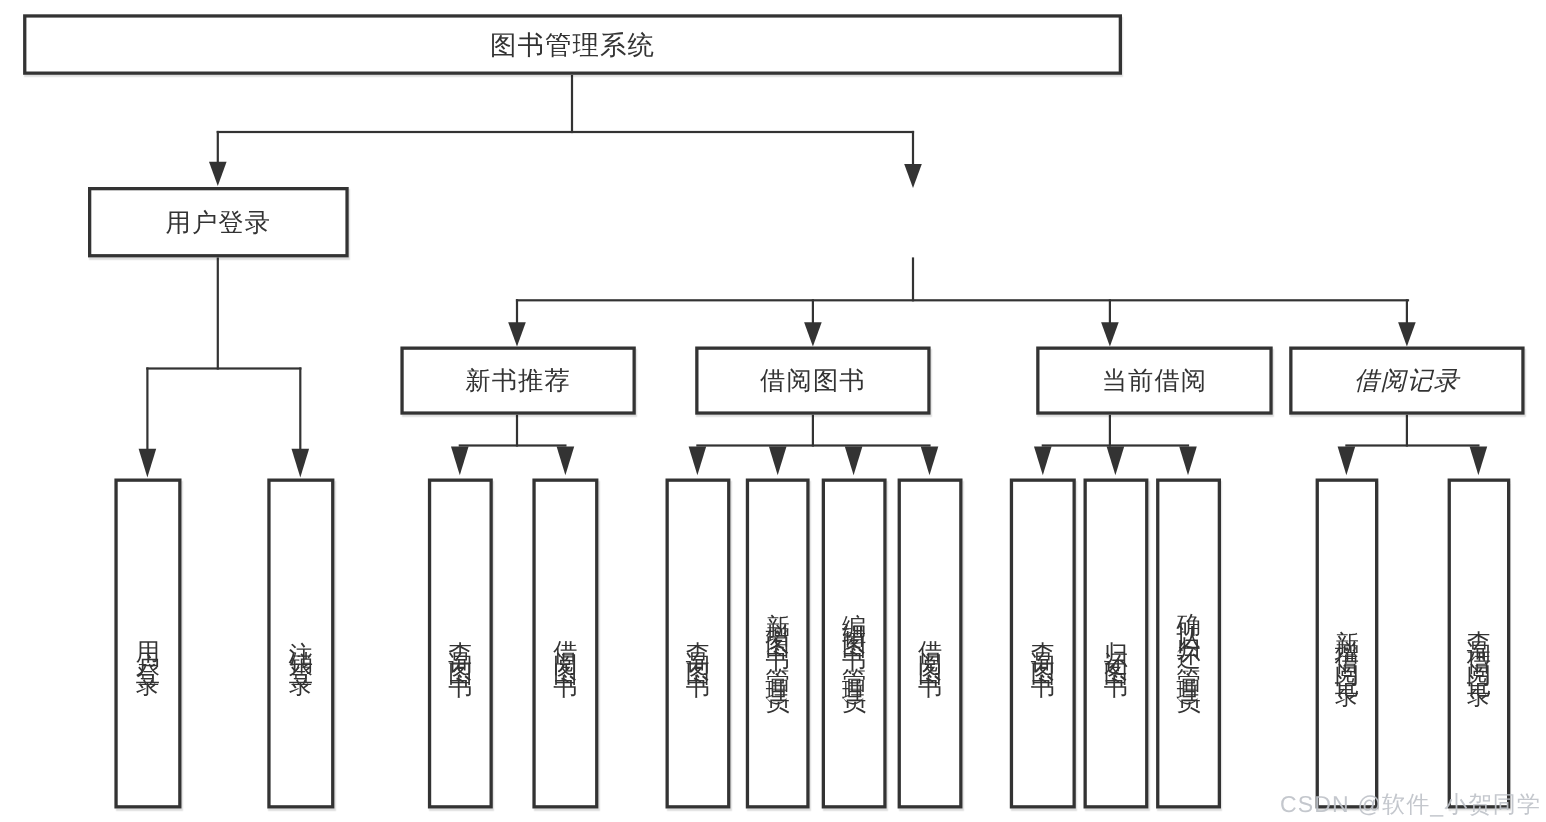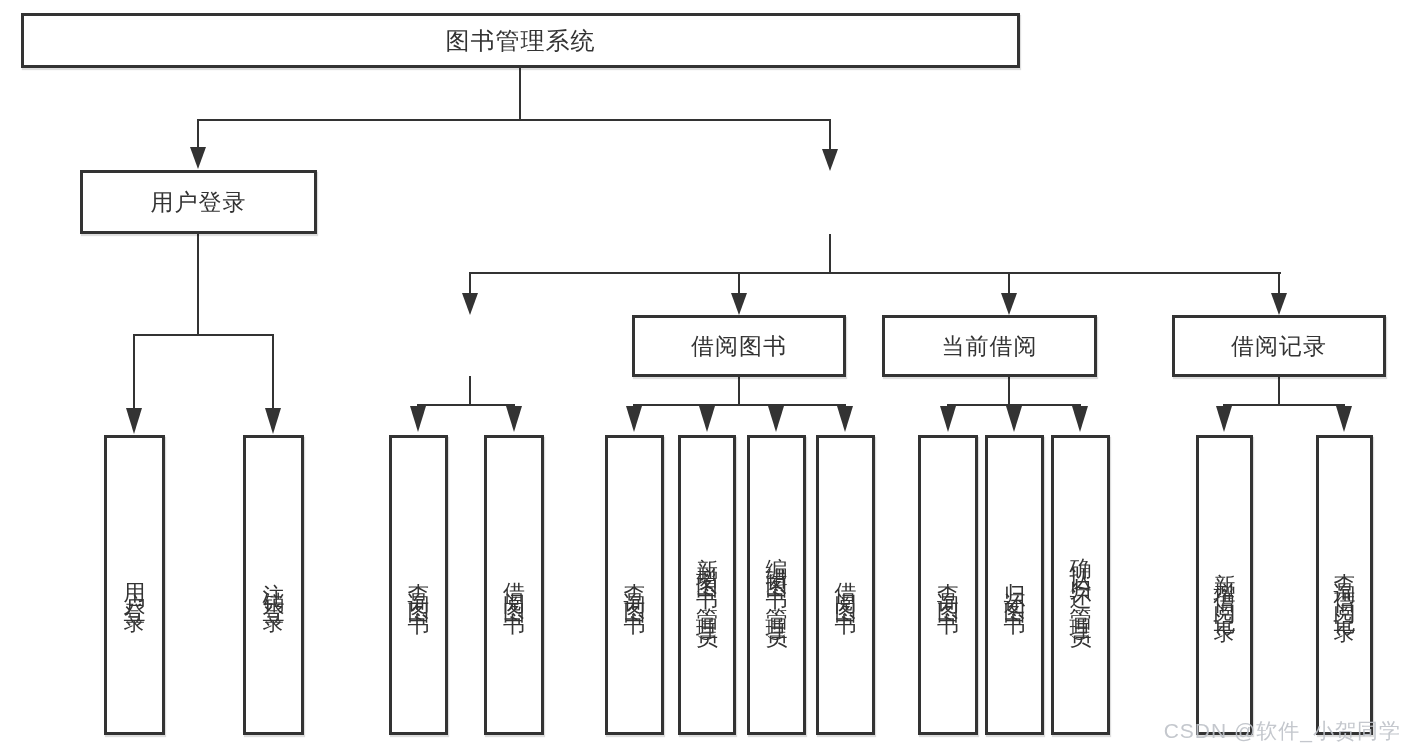--- a/index.html
+++ b/index.html
@@ -16,21 +16,21 @@
     border:3px solid var(--box-border); color:var(--text);
     display:flex; align-items:center; justify-content:center;
     box-shadow:1px 2px 1px rgba(0,0,0,0.13);
   }
   .hbox{font-size:23px; letter-spacing:1px;text-align:center;}
   .root{left:21px; top:13px; width:999px; height:55px; font-size:24px;}
   .l2a{left:80px;  top:170px; width:237px; height:64px;}
   .l2b{left:712px; top:171px; width:235px; height:63px;}
   .l3{top:315px; height:62px;}
   .l3a{left:364px; width:214px;} .l3b{left:632px; width:214px;}
-  .l3c{left:882px; width:215px;font-family:Liberation Serif, serif;} .l3d{left:1172px; width:214px;}
+  .l3c{left:942px; width:215px;font-family:Liberation Serif, serif;} .l3d{left:1172px; width:214px;font-style:italic;}
   .leaf{
     top:435px; height:300px; font-size:22px;
     writing-mode:vertical-rl; text-orientation:mixed; letter-spacing:10px;
     line-height:1;
   }
   .lf0{left:104px;width:61px;}  .lf1{left:243px;width:61px;}
   .lf2{left:389px;width:59px;}  .lf3{left:484px;width:60px;}
   .lf4{left:605px;width:59px;}  .lf5{left:678px;width:58px;}
   .lf6{left:747px;width:59px;}  .lf7{left:816px;width:59px;}
   .lf8{left:918px;width:60px;}  .lf9{left:985px;width:59px;}
@@ -99,20 +99,21 @@
 
   <div class="vline" style="left:1278px;top:376px;height:30px"></div>
   <div class="hline" style="left:1223px;top:404px;width:122px"></div>
   <div class="tri" style="left:1216px;top:406px"></div>
   <div class="tri" style="left:1336px;top:406px"></div>
 
   <div class="box hbox root">图书管理系统</div>
 
   <div class="box hbox l2a">用户登录</div>
 
+  <div class="box hbox l3 l3a">新书推荐</div>
   <div class="box hbox l3 l3b">借阅图书</div>
   <div class="box hbox l3 l3c">当前借阅</div>
   <div class="box hbox l3 l3d">借阅记录</div>
 
   <div class="box leaf lf0">用户登录</div>
   <div class="box leaf lf1">注销登录</div>
 
   <div class="box leaf lf2">查询图书</div>
   <div class="box leaf lf3">借阅图书</div>
 

